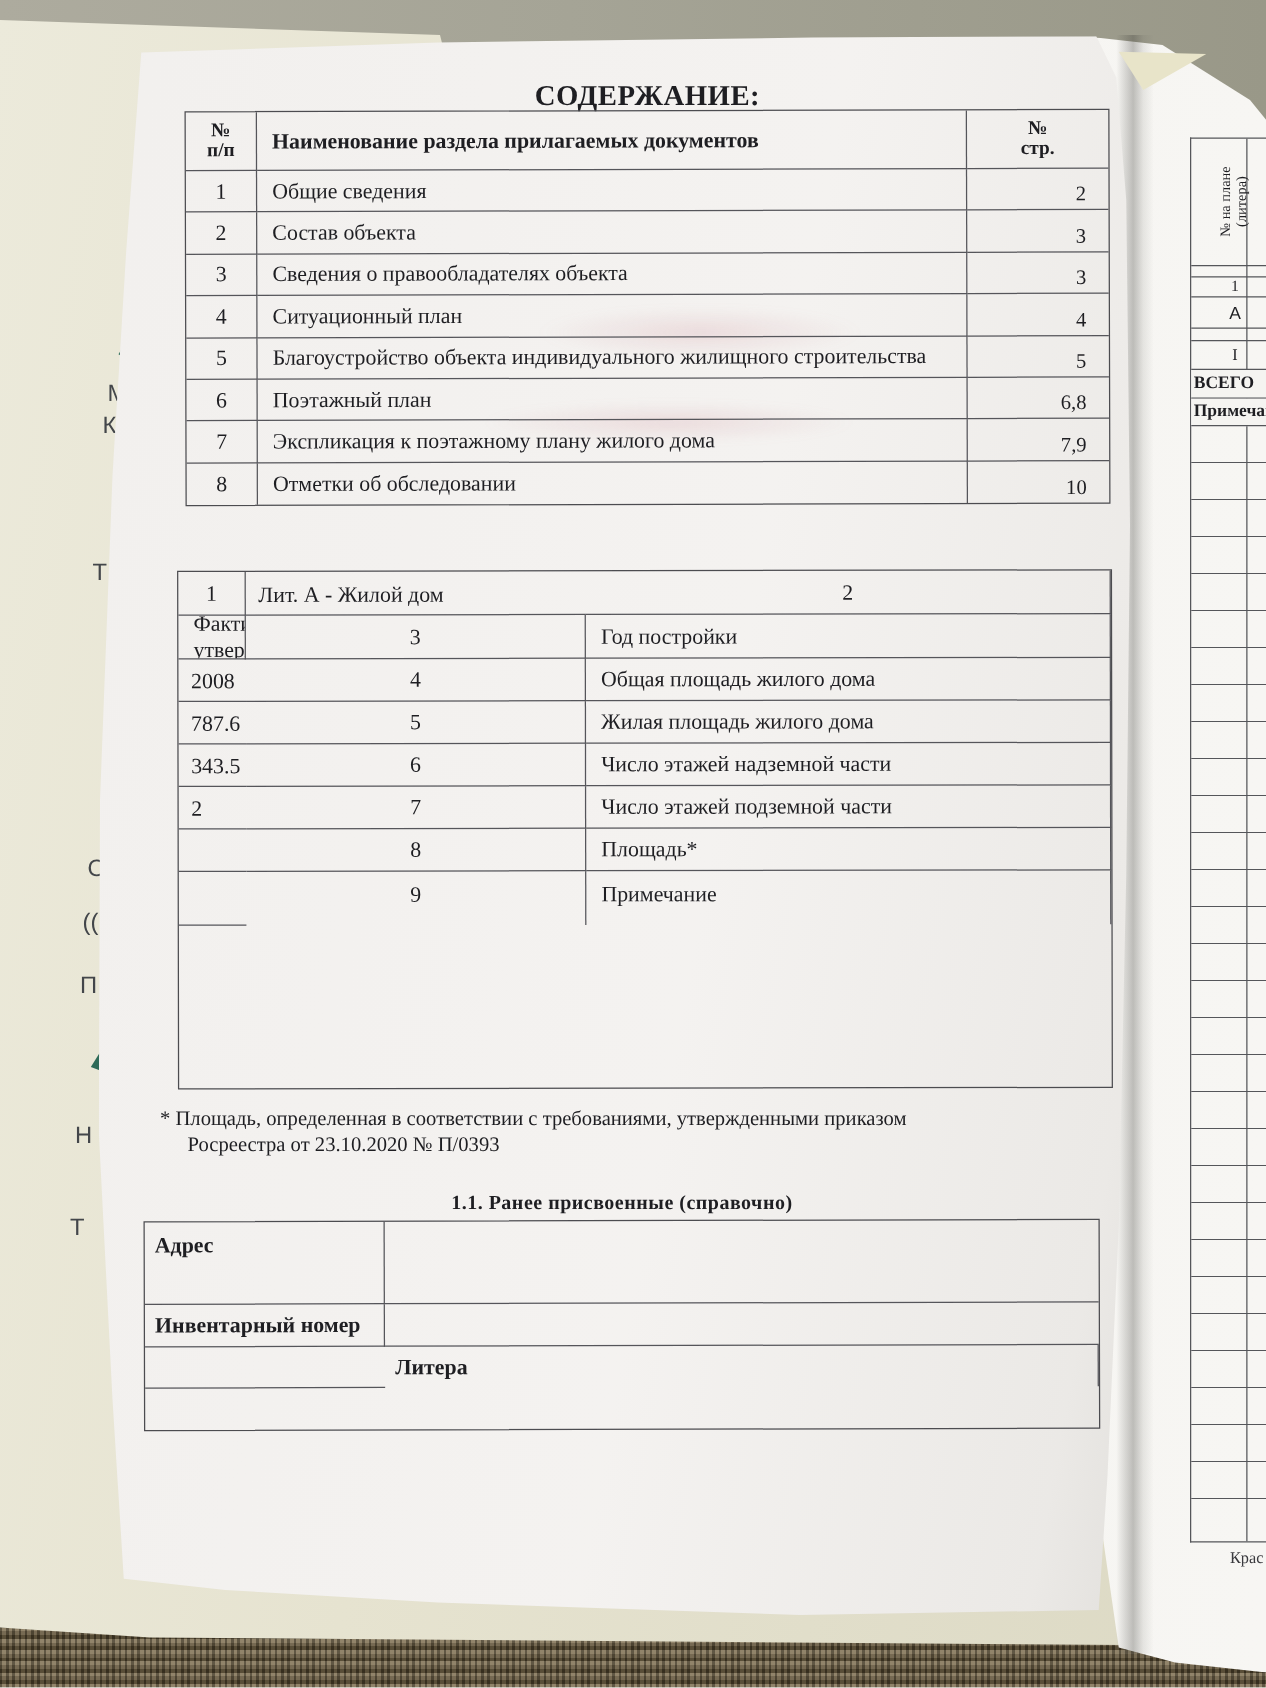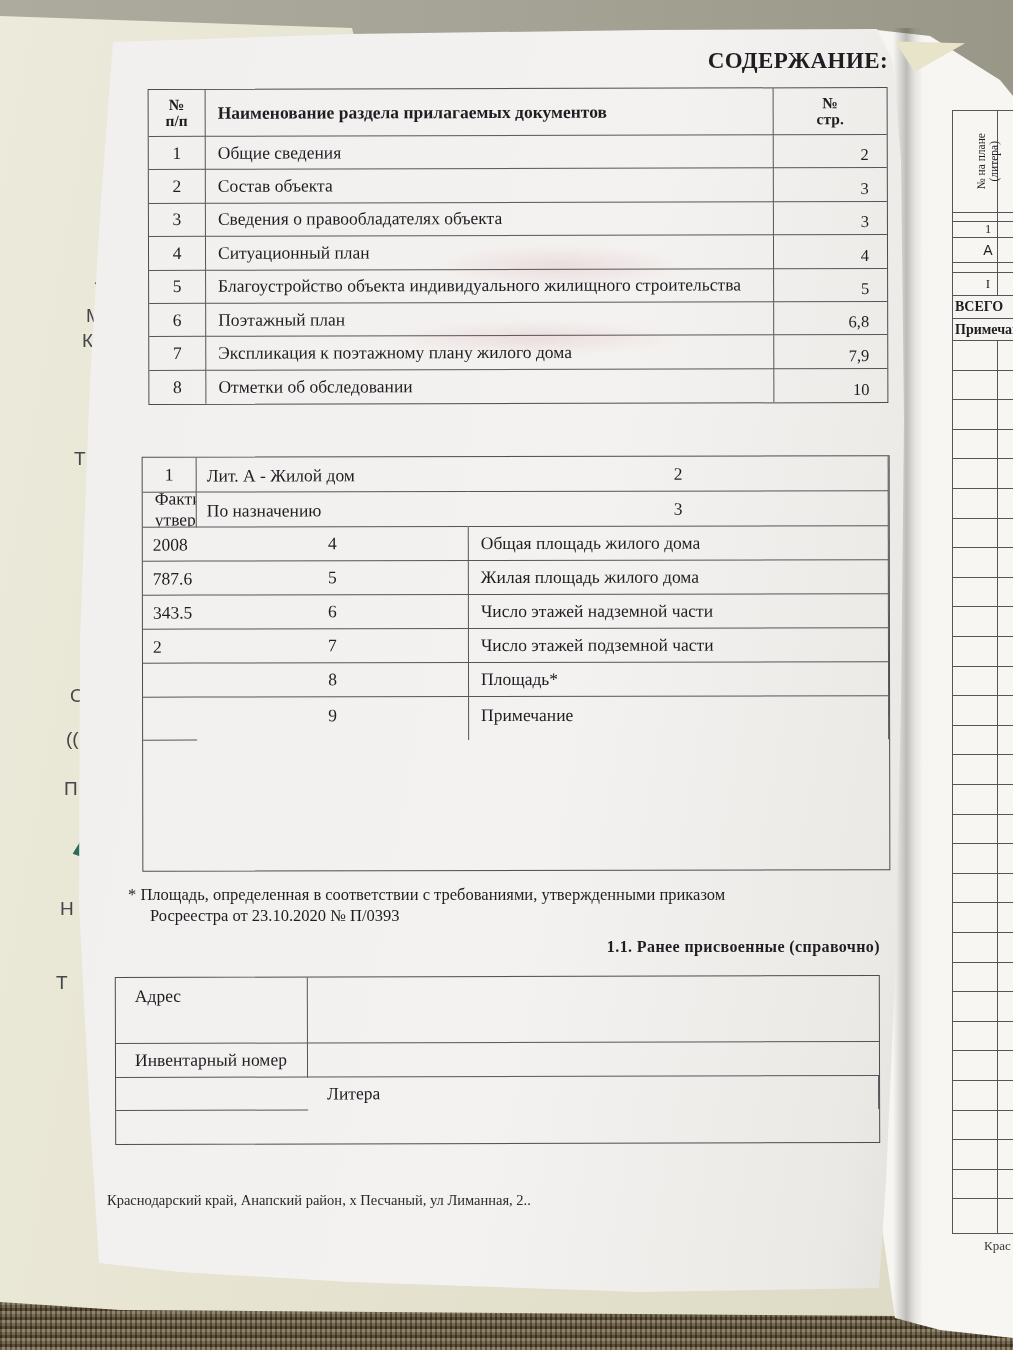--- a/index.html
+++ b/index.html
@@ -43,21 +43,21 @@
   .rp-rPrim{height:22px;}
   .rp-grid{position:relative;height:884px;
     background:repeating-linear-gradient(180deg,transparent 0 28.6px,#55565a 28.6px 29.6px);}
   .rp-bottom-text{position:absolute;left:984px;top:1238px;font-size:13px;color:#3a3a3e;}
   
   .main-page{position:absolute;inset:0;
     background:linear-gradient(100deg,#e4e2df 0%,#f2f0ee 10%,#f4f2f0 55%,#ebe9e6 84%,#dbd9d5 96%);
     clip-path:polygon(113px 42px,350px 34px,650px 30px,877px 29px,893px 62px,901px 160px,904px 420px,901px 700px,895px 980px,886px 1180px,879px 1288px,640px 1292px,350px 1282px,180px 1272px,99px 1263px,90px 1120px,79px 905px,80px 640px,90px 380px,101px 200px);
     filter:drop-shadow(2px 3px 6px rgba(0,0,0,.25));}
   .bleed{position:absolute;border-radius:50%;background:radial-gradient(closest-side,rgba(192,106,120,.16),transparent);filter:blur(4px);}
-  .h-title{position:absolute;font-weight:bold;text-align:right;letter-spacing:.4px;}
+  .h-title{position:absolute;font-weight:bold;text-align:center;letter-spacing:.4px;margin-top:16px;}
   .h1{left:148px;top:48px;width:740px;font-size:23px;}
   .h2{left:142px;top:418px;width:748px;font-size:23px;}
   .h3{left:115px;top:938px;width:765px;font-size:16px;}
   
   .tbl{position:absolute;display:grid;border:1.6px solid #4c4c50;box-sizing:border-box;}
   .cell{box-sizing:border-box;border-right:1px solid #55555a;border-bottom:1px solid #55555a;
     display:flex;align-items:center;font-size:17.5px;overflow:hidden;}
   .cell.last-col{border-right:none;}
   .cell.last-row{border-bottom:none;}
   .c-center{justify-content:center;}
@@ -66,21 +66,21 @@
   .c-val{align-items:flex-end;padding:0 6px 5px 10px;}
   .c-two-line{flex-direction:column;justify-content:center;line-height:1.05;font-size:15.5px;font-weight:bold;}
   .toc-table{left:148px;top:88px;width:740px;grid-template-columns:57px 1fr 113px;
     grid-template-rows:47px repeat(8,33.4px);transform:rotate(-.15deg);}
   .toc-name-header{font-weight:bold;font-size:17.5px;}
   .info-table{left:142px;top:456px;width:748px;grid-template-columns:54px 272px 1fr;
     grid-template-rows:35px 35px 34px 34px 34px 34px 34px 43px 130px;transform:rotate(-.1deg);}
   .info-label{align-items:center;}
   .ref-table{left:115px;top:976px;width:765px;grid-template-columns:192px 1fr;
     grid-template-rows:66px 34px 33px 33px;transform:rotate(-.15deg);}
-  .ref-label{padding-left:19px;}
+  .ref-label{padding-left:8px;font-weight:bold;}
   .c-top{align-items:flex-start;padding-top:8px;}
   .footnote{position:absolute;left:128px;top:884px;width:660px;font-size:16.5px;line-height:1.3;}
   .footnote .fn2{padding-left:22px;}
   .footer-address{position:absolute;left:107px;top:1192px;font-size:14.5px;color:#2a2a2e;}
 </style>
 </head>
 <body>
 
 <div class="scene">
 
@@ -175,23 +175,23 @@
       <div class="cell c-page last-col last-row">10</div>
     </div>
 
 
     <div class="tbl info-table">
       <div class="cell c-center">1</div>
       <div class="cell c-val last-col">Лит. А - Жилой дом</div>
 
       <div class="cell c-center">2</div>
       <div class="cell c-name info-label">Фактическое утвержденными</div>
-      <div class="cell c-val last-col">По назначению</div>
 
       <div class="cell c-center">3</div>
+      <div class="cell c-name info-label">Год постройки</div>
       <div class="cell c-val last-col">2008</div>
 
       <div class="cell c-center">4</div>
       <div class="cell c-name info-label">Общая площадь жилого дома</div>
       <div class="cell c-val last-col">787.6</div>
 
       <div class="cell c-center">5</div>
       <div class="cell c-name info-label">Жилая площадь жилого дома</div>
       <div class="cell c-val last-col">343.5</div>
 
@@ -225,16 +225,15 @@
 
       <div class="cell c-name ref-label">Инвентарный номер</div>
       <div class="cell c-val last-col"></div>
 
       <div class="cell c-val last-col"></div>
 
       <div class="cell c-name ref-label last-row">Литера</div>
       <div class="cell c-val last-col last-row"></div>
     </div>
 
-    <div class="footer-address">Краснодарский край,   Анапский район, х Песчаный, ул Лиманная, 2..</div>
   </div>
 
 </div>
 
 </body></html>

